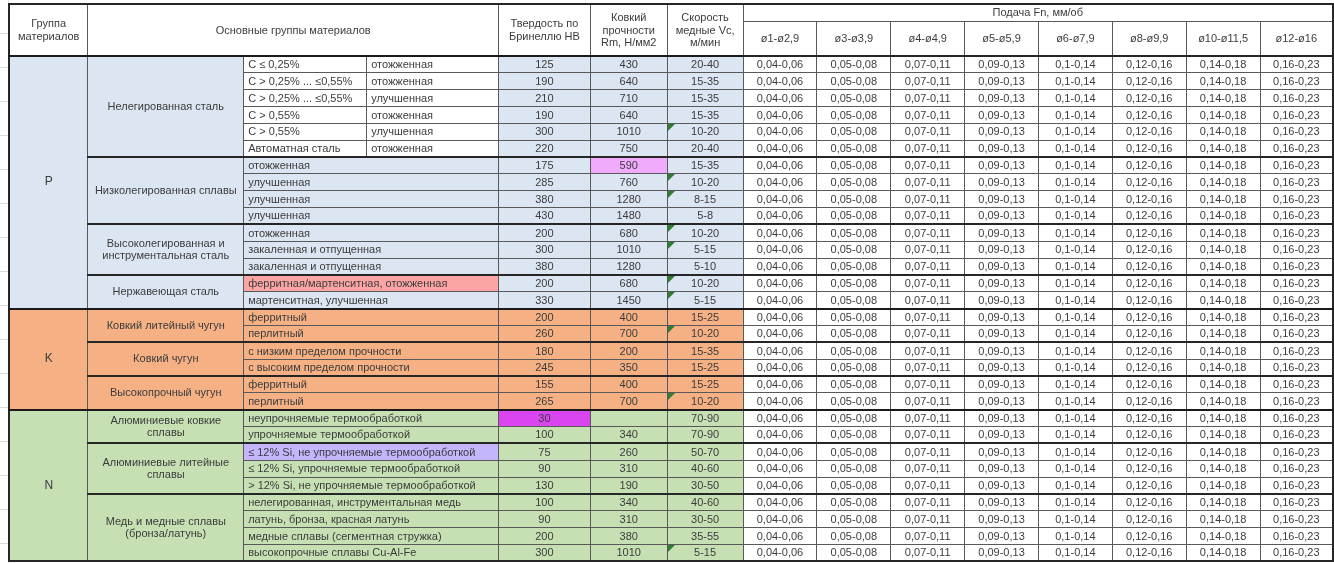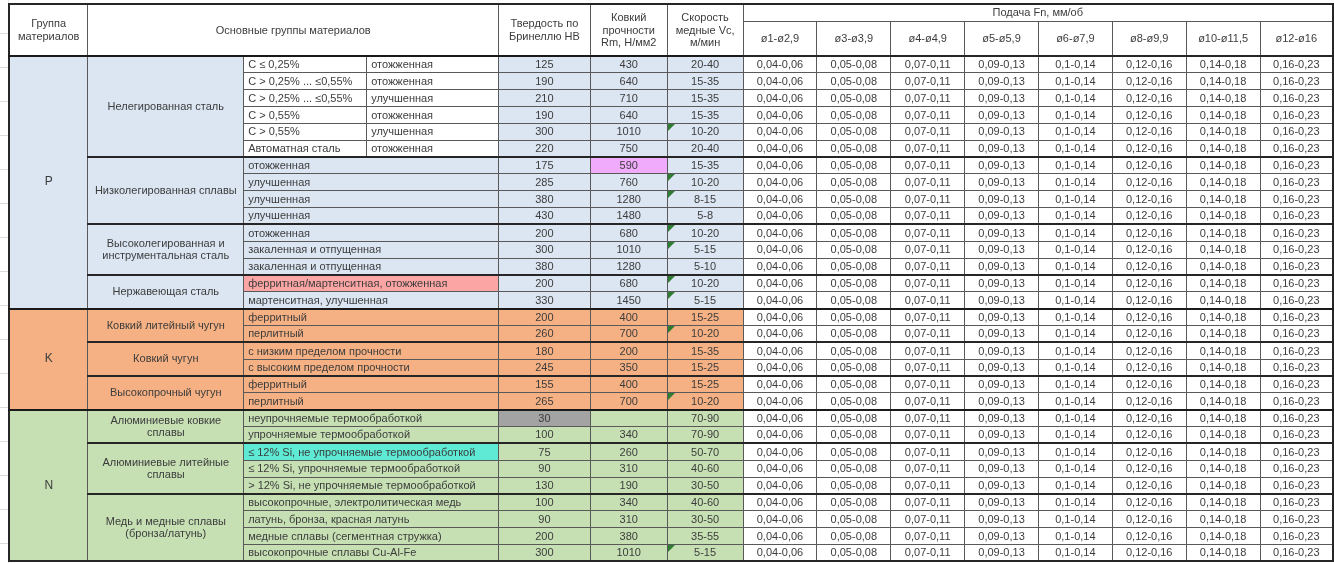--- a/index.html
+++ b/index.html
@@ -387,21 +387,21 @@
           <td style="background: rgb(255, 255, 255);">0,09-0,13</td>
           <td style="background: rgb(255, 255, 255);">0,1-0,14</td>
           <td style="background: rgb(255, 255, 255);">0,12-0,16</td>
           <td style="background: rgb(255, 255, 255);">0,14-0,18</td>
           <td style="background: rgb(255, 255, 255);">0,16-0,23</td>
         </tr>
         <tr class="group-start">
           <td class="grp" rowspan="9" style="background: rgb(198, 224, 180);">N</td>
           <td class="sub" rowspan="2" style="background: rgb(198, 224, 180);">Алюминиевые ковкие сплавы</td>
           <td class="desc" colspan="2" style="background: rgb(198, 224, 180);">неупрочняемые термообработкой</td>
-          <td style="background: #a3a3a3;">30</td>
+          <td style="background: #d946ef;">30</td>
           <td style="background: rgb(198, 224, 180);"></td>
           <td class="vc" style="background: rgb(198, 224, 180);">70-90</td>
           <td style="background: rgb(255, 255, 255);">0,04-0,06</td>
           <td style="background: rgb(255, 255, 255);">0,05-0,08</td>
           <td style="background: rgb(255, 255, 255);">0,07-0,11</td>
           <td style="background: rgb(255, 255, 255);">0,09-0,13</td>
           <td style="background: rgb(255, 255, 255);">0,1-0,14</td>
           <td style="background: rgb(255, 255, 255);">0,12-0,16</td>
           <td style="background: rgb(255, 255, 255);">0,14-0,18</td>
           <td style="background: rgb(255, 255, 255);">0,16-0,23</td>
@@ -415,21 +415,21 @@
           <td style="background: rgb(255, 255, 255);">0,05-0,08</td>
           <td style="background: rgb(255, 255, 255);">0,07-0,11</td>
           <td style="background: rgb(255, 255, 255);">0,09-0,13</td>
           <td style="background: rgb(255, 255, 255);">0,1-0,14</td>
           <td style="background: rgb(255, 255, 255);">0,12-0,16</td>
           <td style="background: rgb(255, 255, 255);">0,14-0,18</td>
           <td style="background: rgb(255, 255, 255);">0,16-0,23</td>
         </tr>
         <tr class="sub-start">
           <td class="sub" rowspan="3" style="background: rgb(198, 224, 180);">Алюминиевые литейные сплавы</td>
-          <td class="desc" colspan="2" style="background: #5eead4;">≤ 12% Si, не упрочняемые термообработкой</td>
+          <td class="desc" colspan="2" style="background: #c4b5fd;">≤ 12% Si, не упрочняемые термообработкой</td>
           <td style="background: rgb(198, 224, 180);">75</td>
           <td style="background: rgb(198, 224, 180);">260</td>
           <td class="vc" style="background: rgb(198, 224, 180);">50-70</td>
           <td style="background: rgb(255, 255, 255);">0,04-0,06</td>
           <td style="background: rgb(255, 255, 255);">0,05-0,08</td>
           <td style="background: rgb(255, 255, 255);">0,07-0,11</td>
           <td style="background: rgb(255, 255, 255);">0,09-0,13</td>
           <td style="background: rgb(255, 255, 255);">0,1-0,14</td>
           <td style="background: rgb(255, 255, 255);">0,12-0,16</td>
           <td style="background: rgb(255, 255, 255);">0,14-0,18</td>
@@ -458,21 +458,21 @@
           <td style="background: rgb(255, 255, 255);">0,05-0,08</td>
           <td style="background: rgb(255, 255, 255);">0,07-0,11</td>
           <td style="background: rgb(255, 255, 255);">0,09-0,13</td>
           <td style="background: rgb(255, 255, 255);">0,1-0,14</td>
           <td style="background: rgb(255, 255, 255);">0,12-0,16</td>
           <td style="background: rgb(255, 255, 255);">0,14-0,18</td>
           <td style="background: rgb(255, 255, 255);">0,16-0,23</td>
         </tr>
         <tr class="sub-start">
           <td class="sub" rowspan="4" style="background: rgb(198, 224, 180);">Медь и медные сплавы (бронза/латунь)</td>
-          <td class="desc" colspan="2" style="background: rgb(198, 224, 180);">высокопрочные, электролитическая медь</td>
+          <td class="desc" colspan="2" style="background: rgb(198, 224, 180);">нелегированная, инструментальная медь</td>
           <td style="background: rgb(198, 224, 180);">100</td>
           <td style="background: rgb(198, 224, 180);">340</td>
           <td class="vc" style="background: rgb(198, 224, 180);">40-60</td>
           <td style="background: rgb(255, 255, 255);">0,04-0,06</td>
           <td style="background: rgb(255, 255, 255);">0,05-0,08</td>
           <td style="background: rgb(255, 255, 255);">0,07-0,11</td>
           <td style="background: rgb(255, 255, 255);">0,09-0,13</td>
           <td style="background: rgb(255, 255, 255);">0,1-0,14</td>
           <td style="background: rgb(255, 255, 255);">0,12-0,16</td>
           <td style="background: rgb(255, 255, 255);">0,14-0,18</td>

